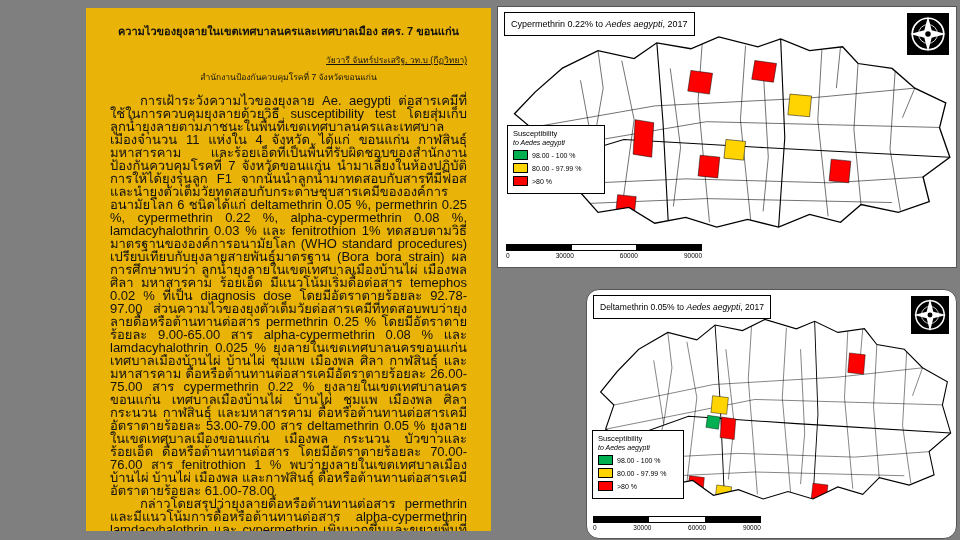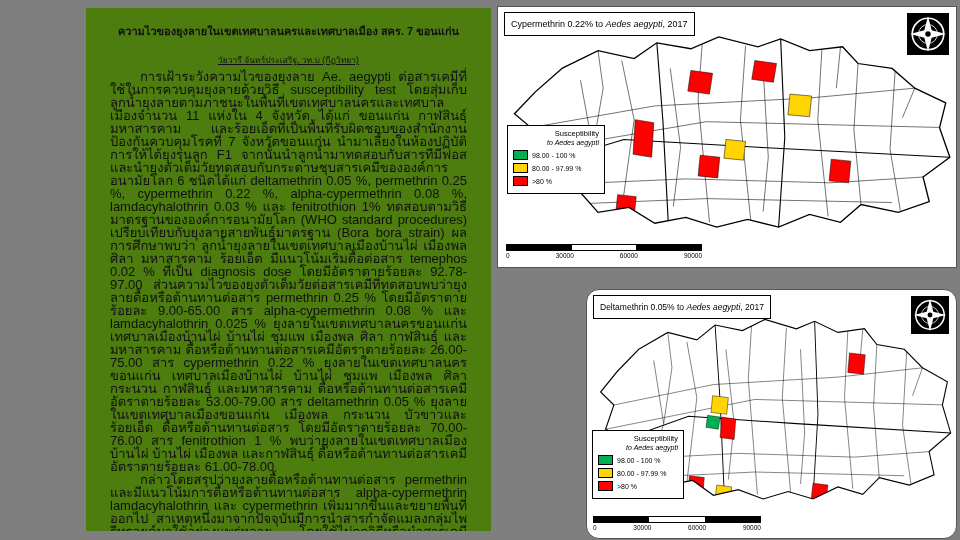--- a/index.html
+++ b/index.html
@@ -5,25 +5,25 @@
   html,body{margin:0;padding:0;}
   body{
     width:960px;height:540px;position:relative;overflow:hidden;
     background:var(--bg,#7f7f7f);
     font-family:"Liberation Sans","DejaVu Sans",sans-serif;
   }
 
   
   .doc-page{
     position:absolute;left:86px;top:8px;width:405px;height:523px;
-    background:#4d7c0f;box-sizing:border-box;padding:16px 24px 10px 24px;
+    background:#eab308;box-sizing:border-box;padding:16px 24px 10px 24px;
     color:#111;overflow:hidden;
   }
   .doc-title{text-align:center;font-weight:bold;font-size:11px;line-height:15px;margin:0 0 14px 0;}
-  .doc-author{text-align:center;font-size:8.5px;text-decoration:underline;margin:0 0 3px 0;}
+  .doc-author{text-align:right;font-size:8.5px;text-decoration:underline;margin:0 0 3px 0;}
   .doc-affil{text-align:center;font-size:8.5px;margin:0 0 10px 0;}
   .doc-para{font-size:13px;line-height:13px;text-align:justify;text-indent:30px;margin:0;}
 
   
   .map-panel{position:absolute;background:#ffffff;border:1px solid #555;box-sizing:border-box;}
   .map-top{left:497px;top:6px;width:460px;height:262px;}
   .map-bottom{left:586px;top:289px;width:371px;height:250px;border-radius:13px;}
 
   .map-title{
     position:absolute;left:6px;top:5px;z-index:5;background:#fff;
@@ -41,21 +41,21 @@
   .region-fill{fill:#ffffff;stroke:none;}
   .region-stroke{fill:none;stroke:#000;stroke-width:1.3;}
   .district-line{fill:none;stroke:#000;stroke-width:0.55;}
   .province-line{fill:none;stroke:#000;stroke-width:1.1;}
   .p-red{fill:var(--red,#ff0000);stroke:#000;stroke-width:0.5;}
   .p-yellow{fill:var(--yellow,#ffd400);stroke:#000;stroke-width:0.5;}
   .p-green{fill:var(--green,#00b050);stroke:#000;stroke-width:0.5;}
 
   .legend{
     position:absolute;z-index:6;background:#fff;border:1px solid #000;
-    padding:3px 5px 4px 5px;font-size:7px;line-height:9px;text-align:right;
+    padding:3px 5px 4px 5px;font-size:7px;line-height:9px;
   }
   .map-top .legend{left:9px;top:118px;width:86px;}
   .map-bottom .legend{left:5px;top:140px;width:80px;}
   .legend-title{font-size:7.6px;}
   .legend-sub{font-style:italic;margin-bottom:3px;}
   .legend-item{display:flex;align-items:center;gap:4px;margin:3px 0;}
   .swatch{width:13px;height:8px;border:1px solid #000;flex:none;}
 
   .scalebar{position:absolute;z-index:6;}
   .map-top .scalebar{left:8px;bottom:8px;width:196px;}
@@ -65,20 +65,21 @@
   .seg-b{background:#000;}
   .seg-w{background:#fff;}
   .scalebar-labels{display:flex;justify-content:space-between;font-size:6.5px;margin-top:1px;}
 </style>
 </head>
 <body>
 
 <div class="doc-page">
   <div class="doc-title">ความไวของยุงลายในเขตเทศบาลนครและเทศบาลเมือง สคร. 7 ขอนแก่น</div>
   <div class="doc-author">วัยวารี จันทร์ประเสริฐ, วท.บ (กีฏวิทยา)</div>
+  <div class="doc-affil">สำนักงานป้องกันควบคุมโรคที่ 7 จังหวัดขอนแก่น</div>
   <p class="doc-para">การเฝ้าระวังความไวของยุงลาย Ae. aegypti ต่อสารเคมีที่ใช้ในการควบคุมยุงลายด้วยวิธี susceptibility test โดยสุ่มเก็บลูกน้ำยุงลายตามภาชนะในพื้นที่เขตเทศบาลนครและเทศบาลเมืองจำนวน 11 แห่งใน 4 จังหวัด ได้แก่ ขอนแก่น กาฬสินธุ์ มหาสารคาม และร้อยเอ็ดที่เป็นพื้นที่รับผิดชอบของสำนักงานป้องกันควบคุมโรคที่ 7 จังหวัดขอนแก่น นำมาเลี้ยงในห้องปฏิบัติการให้ได้ยุงรุ่นลูก F1 จากนั้นนำลูกน้ำมาทดสอบกับสารทีมีฟอสและนำยุงตัวเต็มวัยทดสอบกับกระดาษชุบสารเคมีขององค์การอนามัยโลก 6 ชนิดได้แก่ deltamethrin 0.05 %, permethrin 0.25 %, cypermethrin 0.22 %, alpha-cypermethrin 0.08 %, lamdacyhalothrin 0.03 % และ fenitrothion 1% ทดสอบตามวิธีมาตรฐานขององค์การอนามัยโลก (WHO standard procedures) เปรียบเทียบกับยุงลายสายพันธุ์มาตรฐาน (Bora bora strain) ผลการศึกษาพบว่า ลูกน้ำยุงลายในเขตเทศบาลเมืองบ้านไผ่ เมืองพล ศิลา มหาสารคาม ร้อยเอ็ด มีแนวโน้มเริ่มดื้อต่อสาร temephos 0.02 % ที่เป็น diagnosis dose โดยมีอัตราตายร้อยละ 92.78-97.00 ส่วนความไวของยุงตัวเต็มวัยต่อสารเคมีที่ทดสอบพบว่ายุงลายดื้อหรือต้านทานต่อสาร permethrin 0.25 % โดยมีอัตราตายร้อยละ 9.00-65.00 สาร alpha-cypermethrin 0.08 % และ lamdacyhalothrin 0.025 % ยุงลายในเขตเทศบาลนครขอนแก่น เทศบาลเมืองบ้านไผ่ บ้านไผ่ ชุมแพ เมืองพล ศิลา กาฬสินธุ์ และมหาสารคาม ดื้อหรือต้านทานต่อสารเคมีอัตราตายร้อยละ 26.00-75.00 สาร cypermethrin 0.22 % ยุงลายในเขตเทศบาลนครขอนแก่น เทศบาลเมืองบ้านไผ่ บ้านไผ่ ชุมแพ เมืองพล ศิลา กระนวน กาฬสินธุ์ และมหาสารคาม ดื้อหรือต้านทานต่อสารเคมีอัตราตายร้อยละ 53.00-79.00 สาร deltamethrin 0.05 % ยุงลายในเขตเทศบาลเมืองขอนแก่น เมืองพล กระนวน บัวขาวและร้อยเอ็ด ดื้อหรือต้านทานต่อสาร โดยมีอัตราตายร้อยละ 70.00-76.00 สาร fenitrothion 1 % พบว่ายุงลายในเขตเทศบาลเมืองบ้านไผ่ บ้านไผ่ เมืองพล และกาฬสินธุ์ ดื้อหรือต้านทานต่อสารเคมีอัตราตายร้อยละ 61.00-78.00</p>
   <p class="doc-para">กล่าวโดยสรุปว่ายุงลายดื้อหรือต้านทานต่อสาร permethrin และมีแนวโน้มการดื้อหรือต้านทานต่อสาร alpha-cypermethrin lamdacyhalothrin และ cypermethrin เพิ่มมากขึ้นและขยายพื้นที่ออกไป สาเหตุหนึ่งมาจากปัจจุบันมีการนำสารกำจัดแมลงกลุ่มไพรีทรอยด์มาใช้อย่างแพร่หลาย โดยใช้ไม่ถูกวิธีหรือนำสารเคมีชนิดเดิมมาใช้ซ้ำๆ ในพื้นที่เป็นเวลานานย่อมเป็นสาเหตุทำให้ยุงลายต้านทานต่อสารเคมีทั้งสิ้น ส่งผลให้การควบคุมโรคไม่ได้ผล สอดคล้องกับการศึกษาของกองแก้ว ยะอุปและคณะ (2552) ที่ศึกษาความไวของยุงลายในเขตเทศบาลและนอกเขตเทศบาลพบว่ายุงลายดื้อต่อสาร permethrin และมีแนวโน้มดื้อต่อ cypermethrin และจากการศึกษาของดาณพงศ์ อายุและคณะ (2556) ที่ศึกษาเกี่ยวกับการประเมินประสิทธิภาพการพ่นสารเคมีควบคุมยุงลายขององค์กรปกครองส่วนท้องถิ่นพบว่าการพ่นสารเคมีส่วนใหญ่ไม่ถูกต้องตามหลักวิชาการ ความรู้เทคนิคการใช้สารเคมีและเครื่องพ่นเท่าที่มีไม่ถูกต้อง อาจเนื่องมาจากมีอัตราส่วนการผสมสารเคมีไม่ถูกต้อง ขาดการบำรุงรักษาเครื่องพ่น พ่นสารเคมีไม่ครอบคลุมพื้นที่ และยังใช้สารเคมีเดิมซ้ำๆ ดังนั้นจึงควรมีการเฝ้าระวังความไวของยุงลายต่อสารกำจัดแมลงอย่างเป็นระบบและต่อเนื่อง เพื่อเป็นข้อมูลนำไปสู่การเลือกใช้สารเคมีกำจัดแมลงในการควบคุมโรคที่มีประสิทธิภาพ อย่างไรก็ตามมาตรการป้องกันที่ดีกว่าการใช้สารเคมี ตลอดจนทำได้ง่าย ประหยัด มีประสิทธิภาพและปลอดภัย คือการลดและทำลายแหล่งเพาะพันธุ์ยุงลาย ซึ่งเป็นการป้องกันและการจัดการกับยุงลายอย่างถาวร</p>
 
 </div>
 
 <div class="map-panel map-top">
   <div class="map-title">
     <span>Cypermethrin 0.22% to </span><span class="species">Aedes aegypti</span><span>, 2017</span>
   </div>
 

